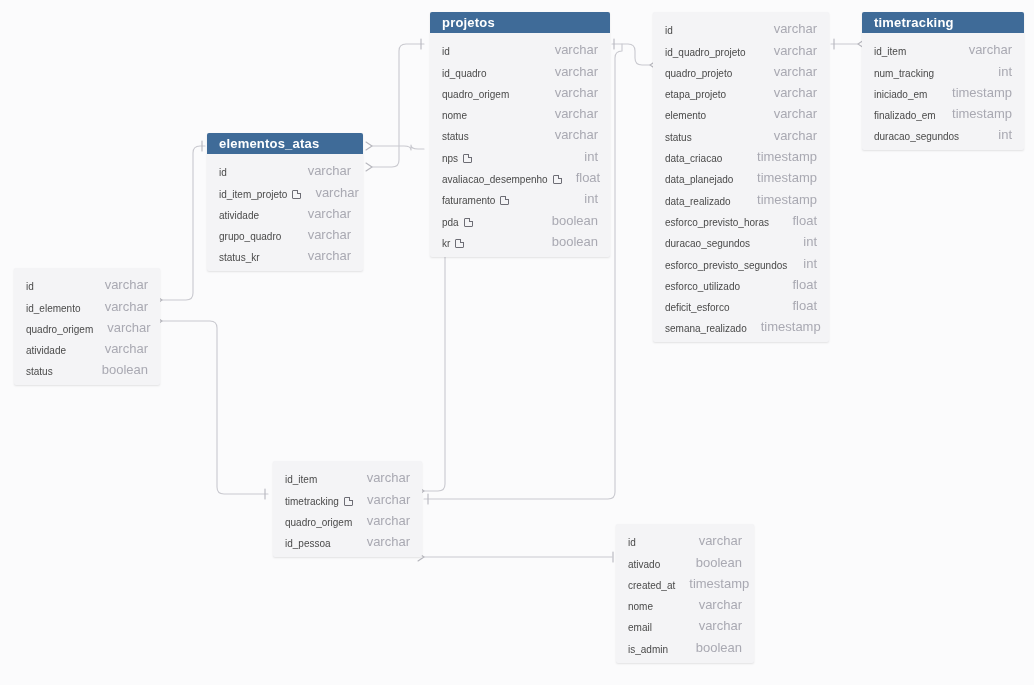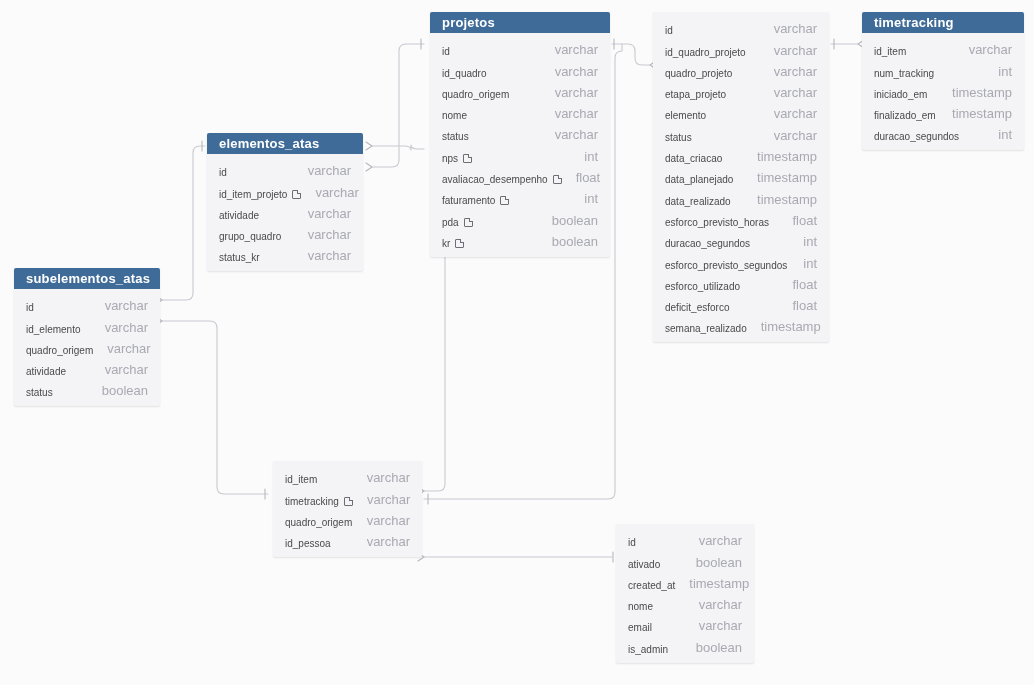--- a/index.html
+++ b/index.html
@@ -380,21 +380,20 @@
           </div>
           <div class="field-row">
             <span class="field-name">
               <span>status_kr</span>
             </span>
             <span class="field-type">varchar</span>
           </div>
         </div>
       </div>
       <div class="table-node" style="left: 14px; top: 268px; width: 146px;">
-        <div class="table-header">subelementos_atas</div>
         <div class="table-fields">
           <div class="field-row">
             <span class="field-name">
               <span>id</span>
             </span>
             <span class="field-type">varchar</span>
           </div>
           <div class="field-row">
             <span class="field-name">
               <span>id_elemento</span>

